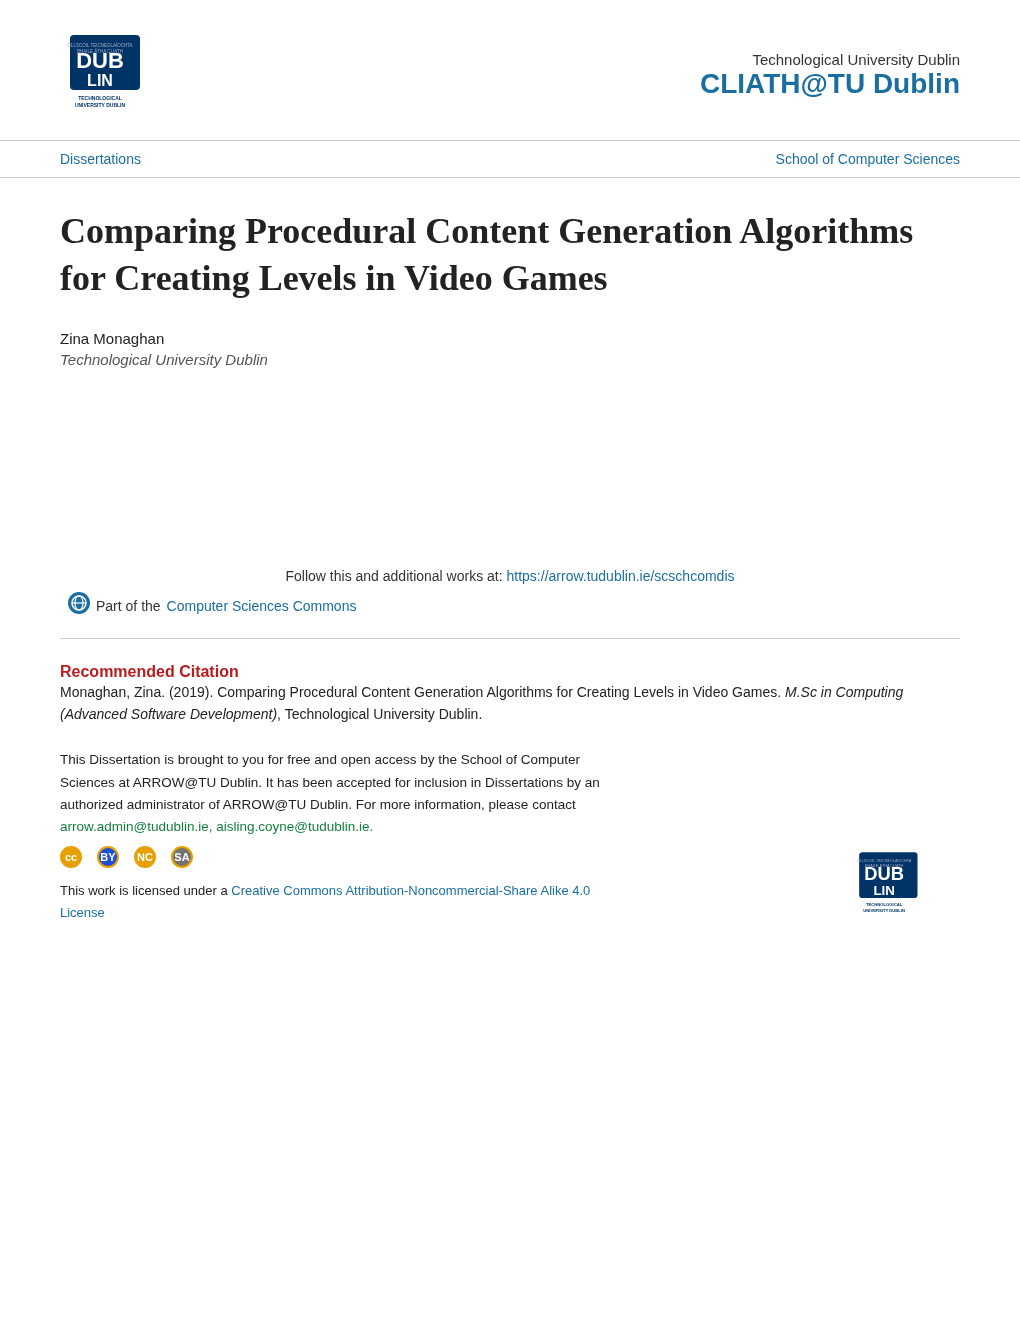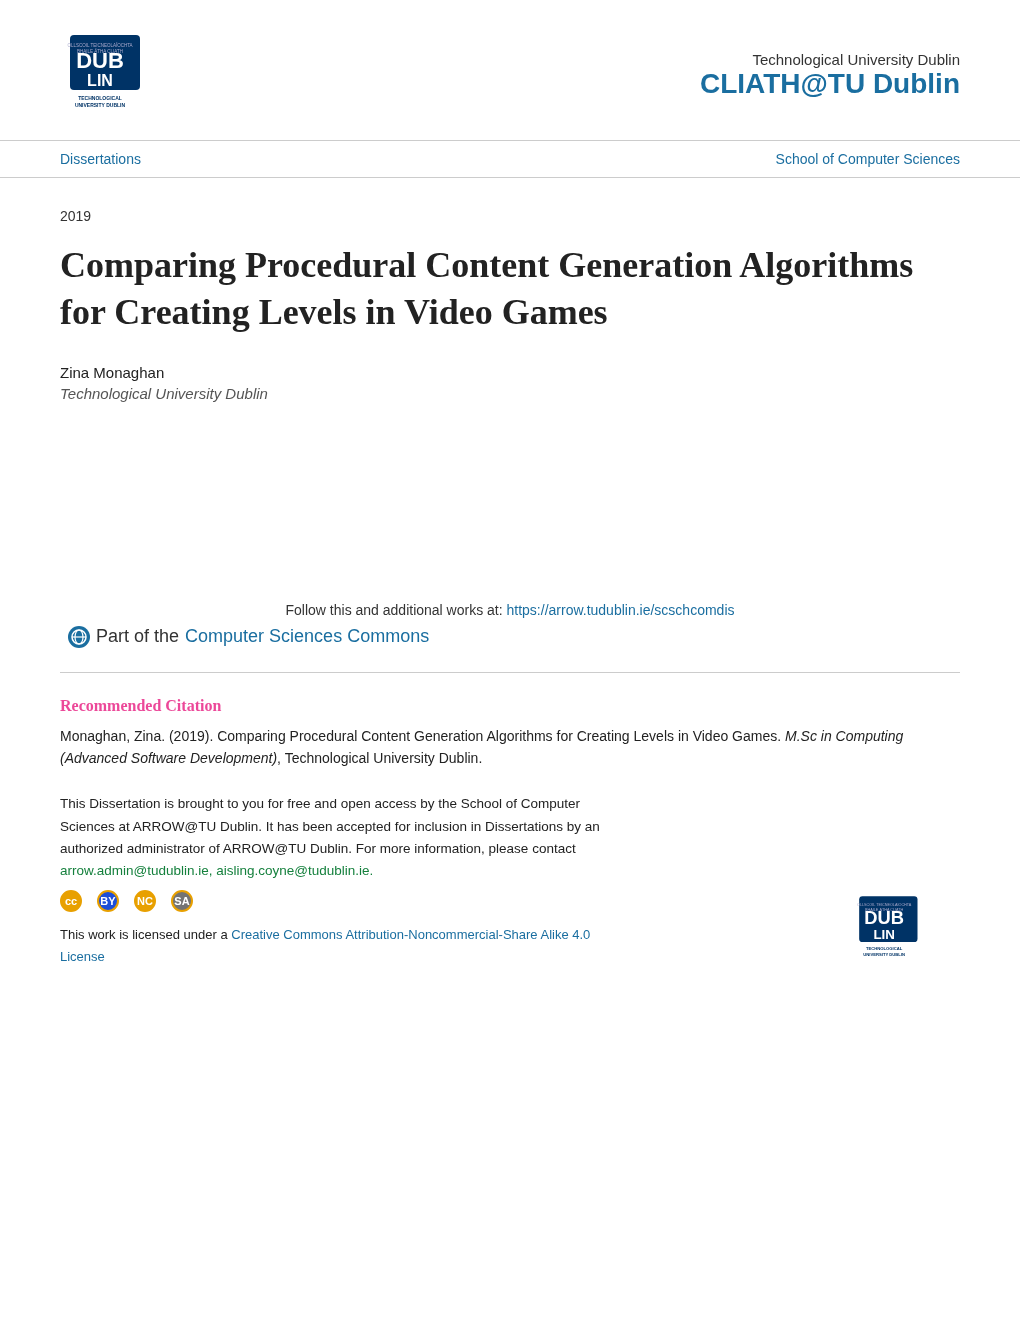--- a/index.html
+++ b/index.html
@@ -104,23 +104,23 @@
       font-family: Arial, sans-serif;
       margin-bottom: 8px;
       text-align: center;
     }
     .follow-text a {
       color: #1a6ea0;
       text-decoration: none;
     }
     .part-of-line {
       display: flex;
-      align-items: center;
+      align-items: flex-end;
       gap: 6px;
-      font-size: 18px;
+      font-size: 14px;
       font-family: Arial, sans-serif;
       color: #333;
       padding-left: 8px;
     }
     .part-of-line a {
       color: #1a6ea0;
       text-decoration: none;
     }
     
     .network-icon {
@@ -140,23 +140,22 @@
     
     .divider {
       border: none;
       border-top: 1px solid #ccc;
       margin: 24px 0;
     }
     
     .section-title {
       font-size: 16px;
       font-weight: bold;
-      font-family: Liberation Serif, serif;
-      color: #ec4899;
-      margin-bottom: 10px;
+      font-family: Liberation Sans, sans-serif;
+      color: #b91c1c;
     }
     .citation-text {
       font-size: 14px;
       font-family: Arial, sans-serif;
       color: #222;
       line-height: 1.6;
       margin-bottom: 24px;
     }
     .citation-text em {
       font-style: italic;
@@ -238,21 +237,20 @@
       <a class="arrow-link" href="#">CLIATH@TU Dublin</a>
     </div>
   </div>
 
   <div class="nav-bar">
     <a class="nav-link" href="#">Dissertations</a>
     <a class="nav-link" href="#">School of Computer Sciences</a>
   </div>
 
   <div class="main-content">
-    <div class="year">2019</div>
     <div class="title">Comparing Procedural Content Generation Algorithms for Creating Levels in Video Games</div>
 
     <div class="author-name">Zina Monaghan</div>
     <div class="author-institution">Technological University Dublin</div>
 
     <div class="follow-section">
       <div class="follow-text">
         <span>Follow this and additional works at:</span>
         <a href="#">https://arrow.tudublin.ie/scschcomdis</a>
       </div>

